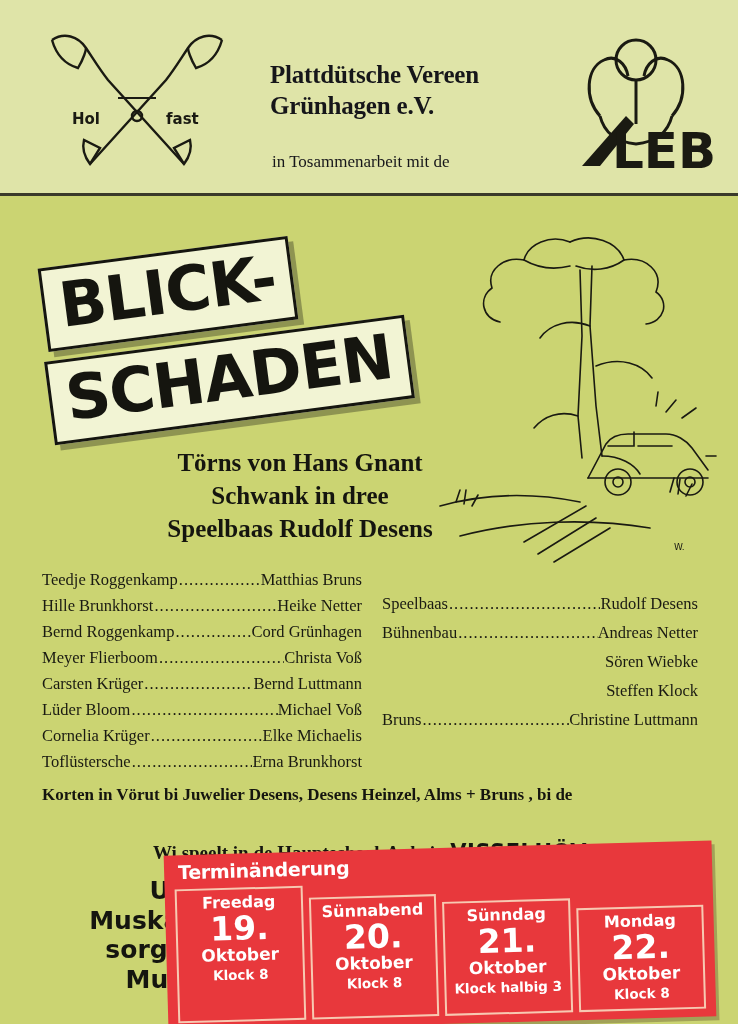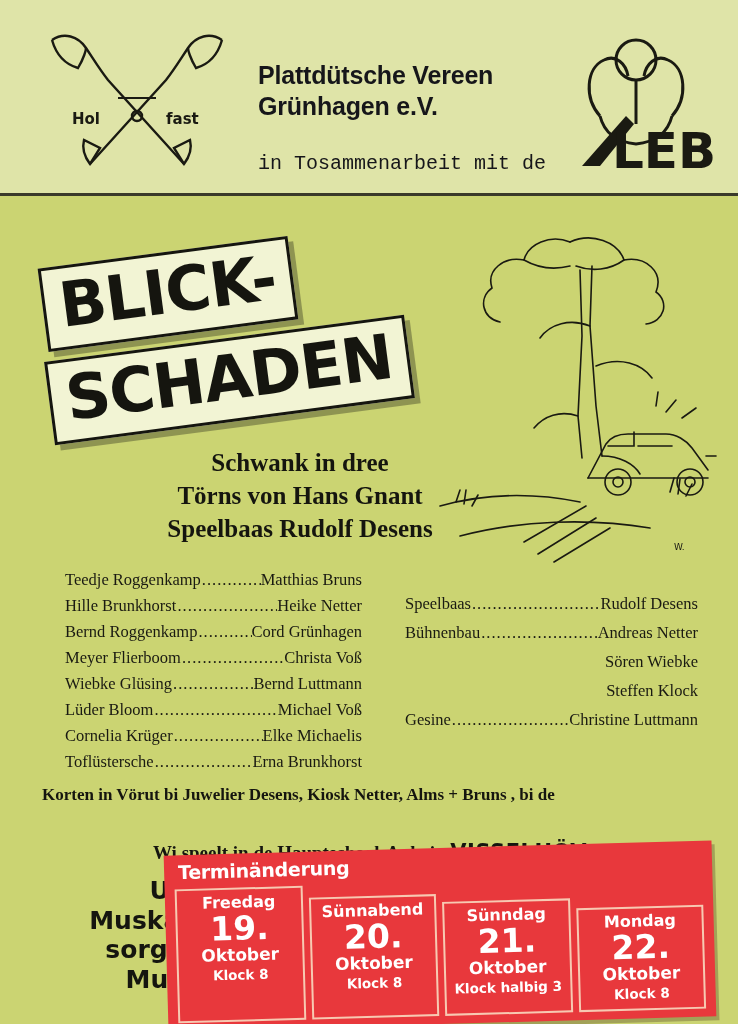--- a/index.html
+++ b/index.html
@@ -31,36 +31,36 @@
     border-bottom: 3px solid #3a3a2a;
     box-sizing: border-box;
   }
   .logo-x {
     position: absolute;
     left: 34px; top: 24px;
     width: 206px; height: 150px;
   }
   .header-title {
     position: absolute;
-    left: 258px; top: 60px;
+    left: 270px; top: 60px;
     width: 300px;
     color: #16161a;
-    font-family: Liberation Sans, sans-serif;
+    font-family: Liberation Serif, serif;
     font-weight: bold;
     font-size: 25px;
     line-height: 1.22;
     letter-spacing: -0.2px;
   }
   .header-sub {
     position: absolute;
-    left: 258px; top: 152px;
+    left: 272px; top: 152px;
     width: 300px;
     color: #16161a;
-    font-family: Liberation Mono, monospace;
-    font-size: 20px;
+    font-family: Liberation Serif, serif;
+    font-size: 17px;
   }
   .leb-logo {
     position: absolute;
     right: 22px; top: 20px;
     width: 160px; height: 160px;
   }
 
   
   .title-wrap {
     position: absolute;
@@ -123,21 +123,20 @@
   }
   .cast-row {
     font-family: "Liberation Serif", serif;
     font-size: 16.5px;
     color: #1a1a12;
     line-height: 1.0;
     margin-bottom: 9.5px;
     white-space: nowrap;
     display: flex;
     align-items: baseline;
-    margin-left: 23px;
   }
   .cast-role { }
   .cast-dots {
     flex: 1 1 auto;
     overflow: hidden;
     white-space: nowrap;
     letter-spacing: 1px;
     padding: 0 1px;
   }
   .cast-actor {
@@ -337,22 +336,22 @@
       <text x="254" y="344">W.</text>
     </g>
   </svg>
 
   <div class="title-wrap">
     <div class="title-line title-line-1">BLICK-</div>
     <div class="title-line title-line-2">SCHADEN</div>
   </div>
 
   <div class="subtitle">
+    <div>Törns von Hans Gnant</div>
     <div>Schwank in dree</div>
-    <div>Törns von Hans Gnant</div>
     <div>Speelbaas Rudolf Desens</div>
   </div>
 
   <div class="cast-left">
     <div class="cast-row">
       <span class="cast-role">Teedje Roggenkamp</span>
       <span class="cast-dots">..............................................</span>
       <span class="cast-actor">Matthias Bruns</span>
     </div>
     <div class="cast-row">
@@ -364,21 +363,21 @@
       <span class="cast-role">Bernd Roggenkamp</span>
       <span class="cast-dots">..............................................</span>
       <span class="cast-actor">Cord Grünhagen</span>
     </div>
     <div class="cast-row">
       <span class="cast-role">Meyer Flierboom</span>
       <span class="cast-dots">..............................................</span>
       <span class="cast-actor">Christa Voß</span>
     </div>
     <div class="cast-row">
-      <span class="cast-role">Wiebke Glüsing</span>
+      <span class="cast-role">Carsten Krüger</span>
       <span class="cast-dots">..............................................</span>
       <span class="cast-actor">Bernd Luttmann</span>
     </div>
     <div class="cast-row">
       <span class="cast-role">Lüder Bloom</span>
       <span class="cast-dots">..............................................</span>
       <span class="cast-actor">Michael Voß</span>
     </div>
     <div class="cast-row">
       <span class="cast-role">Cornelia Krüger</span>
@@ -403,28 +402,28 @@
       <span class="cast-dots">..............................................</span>
       <span class="cast-actor">Andreas Netter</span>
     </div>
     <div class="cast-row plain">
       <span class="cast-actor">Sören Wiebke</span>
     </div>
     <div class="cast-row plain">
       <span class="cast-actor">Steffen Klock</span>
     </div>
     <div class="cast-row">
-      <span class="cast-role">Gesine</span>
+      <span class="cast-role">Bruns</span>
       <span class="cast-dots">..............................................</span>
       <span class="cast-actor">Christine Luttmann</span>
     </div>
   </div>
 
   <div class="info">
-    <div>Korten in Vörut bi Juwelier Desens, Kiosk Netter, Alms + Bruns , bi de</div>
+    <div>Korten in Vörut bi Juwelier Desens, Desens Heinzel, Alms + Bruns , bi de</div>
   </div>
 
   <div class="venue">
     <span>Wi speelt in de Hauptschool-Aula in </span><span class="vissel">VISSELHÖV</span>
   </div>
 
   <div class="musicians">
     <div>Us</div>
     <div>Muskanten</div>
     <div>sorgt för</div>

